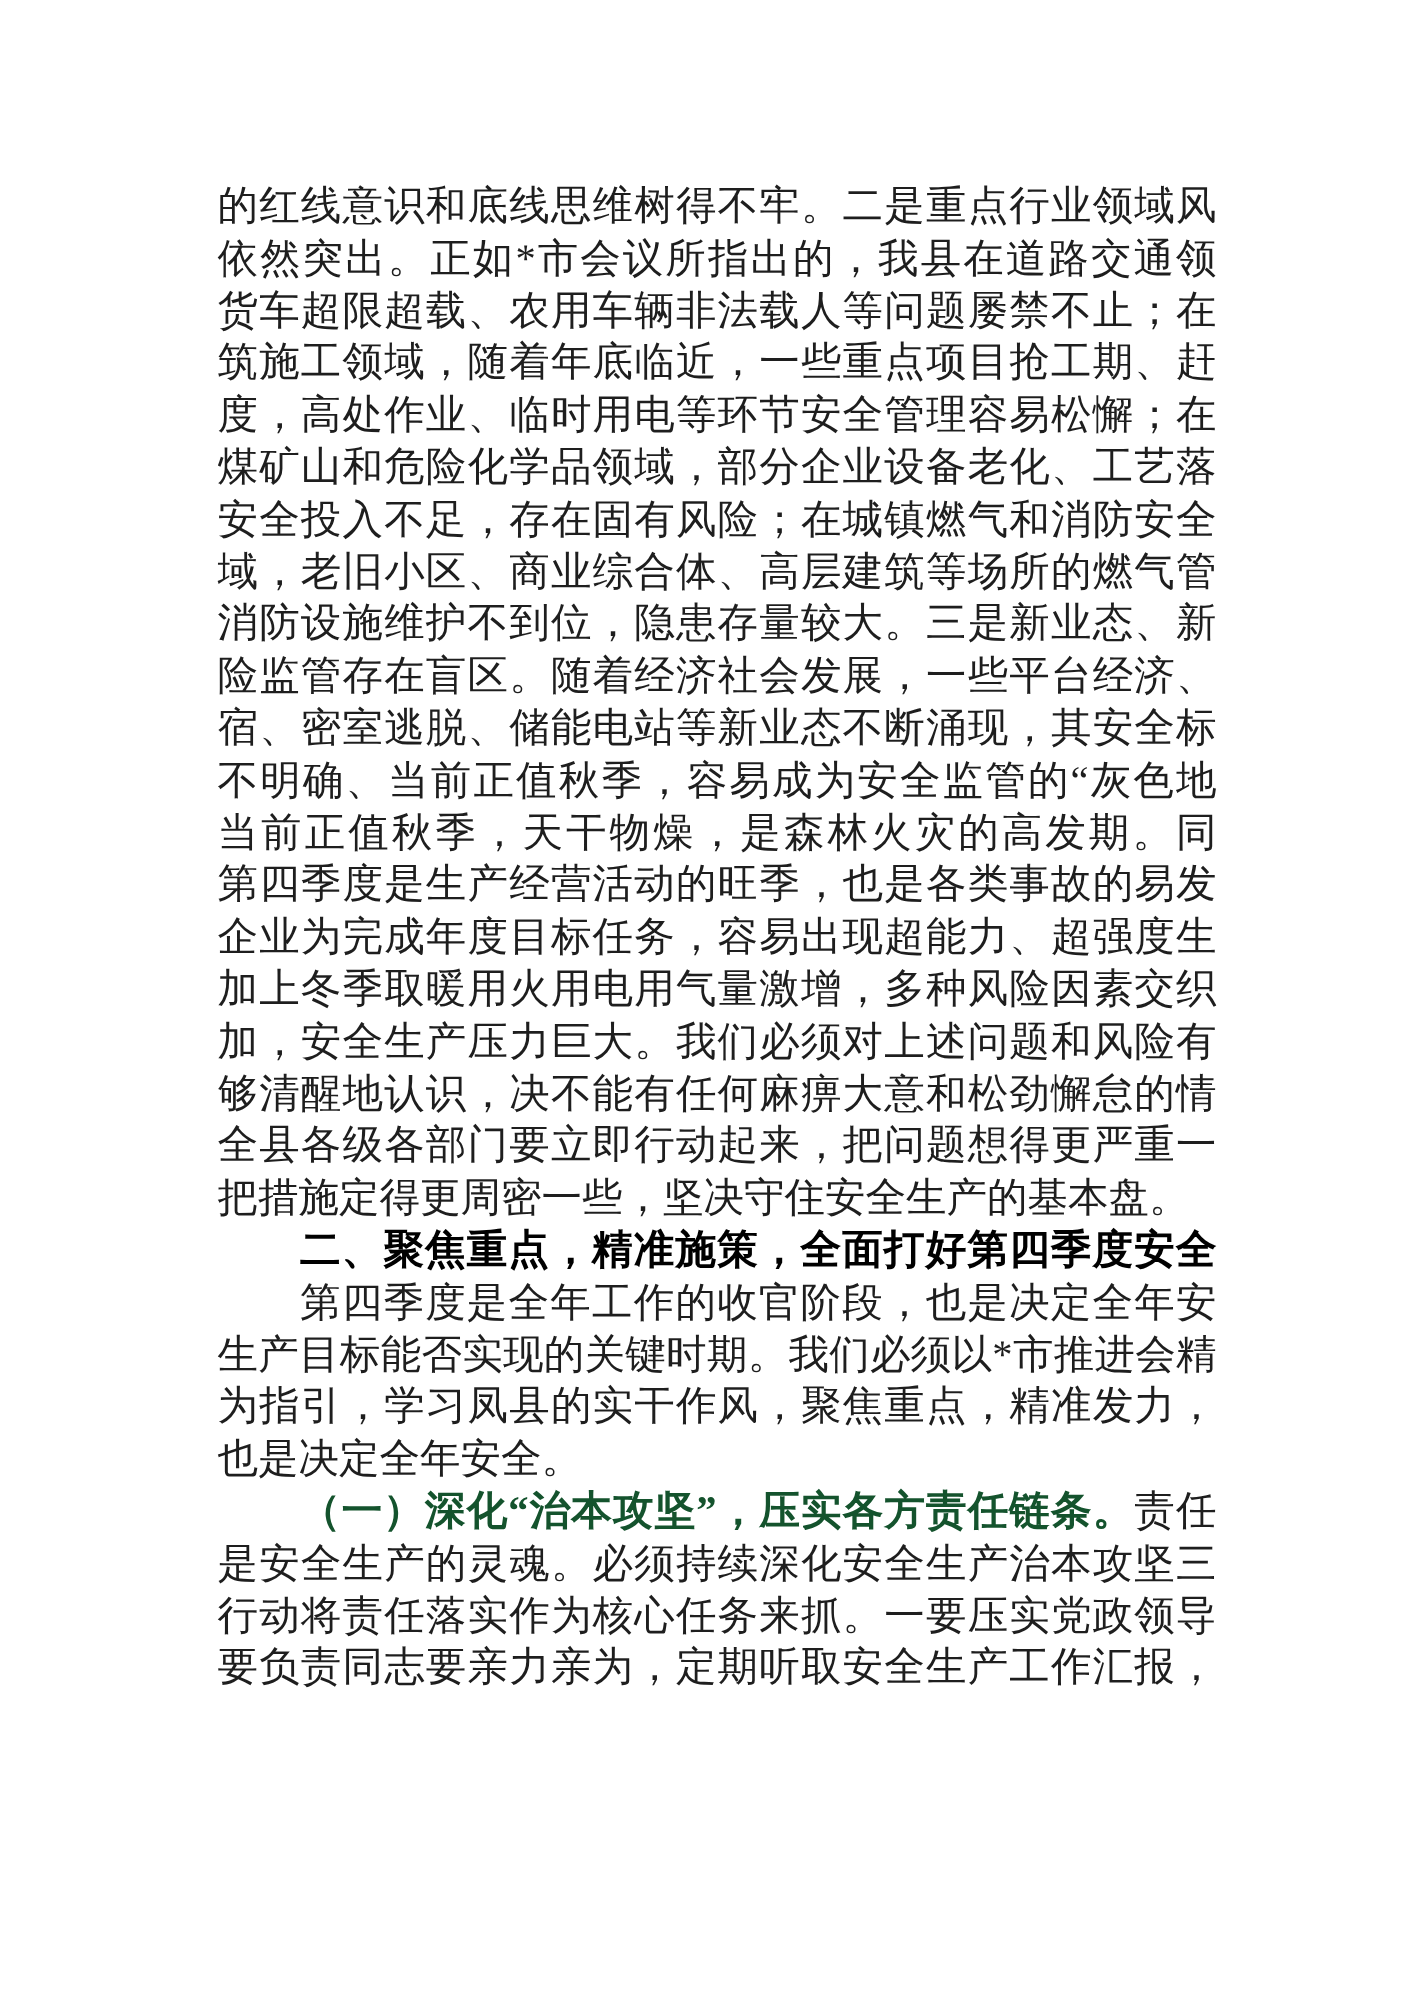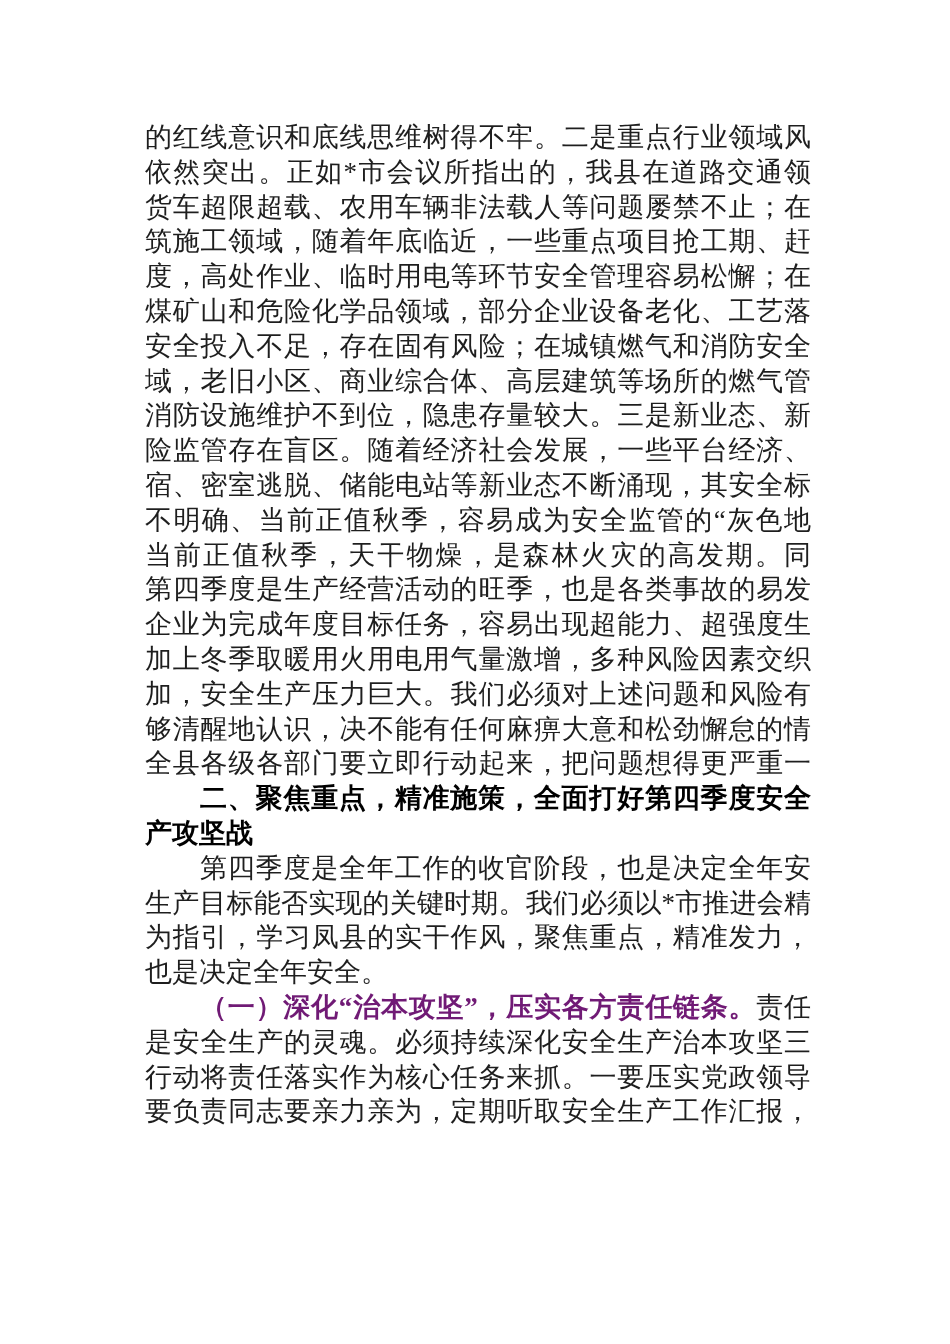--- a/index.html
+++ b/index.html
@@ -33,21 +33,21 @@
     text-justify: inter-character;
     overflow: hidden;
   }
   .line.indent { padding-left: 55px; }
   .line.last { text-align-last: left; }
   .line.heading {
     font-family: "Liberation Sans", "DejaVu Sans", sans-serif;
     font-weight: bold;
     color: #000000;
   }
-  .seg-bold { font-weight: bold; color: #701a75; }
+  .seg-bold { font-weight: bold; color: #14532d; }
 </style>
 </head>
 <body>
 
 <div class="page">
   <div class="content" id="doc-content">
       <div class="paragraph">
         <div class="line">的红线意识和底线思维树得不牢。二是重点行业领域风险</div>
         <div class="line">依然突出。正如*市会议所指出的，我县在道路交通领域，</div>
         <div class="line">货车超限超载、农用车辆非法载人等问题屡禁不止；在建</div>
@@ -60,24 +60,24 @@
         <div class="line">险监管存在盲区。随着经济社会发展，一些平台经济、民</div>
         <div class="line">宿、密室逃脱、储能电站等新业态不断涌现，其安全标准</div>
         <div class="line">不明确、当前正值秋季，容易成为安全监管的“灰色地</div>
         <div class="line">当前正值秋季，天干物燥，是森林火灾的高发期。同时，</div>
         <div class="line">第四季度是生产经营活动的旺季，也是各类事故的易发期</div>
         <div class="line">企业为完成年度目标任务，容易出现超能力、超强度生产</div>
         <div class="line">加上冬季取暖用火用电用气量激增，多种风险因素交织叠</div>
         <div class="line">加，安全生产压力巨大。我们必须对上述问题和风险有足</div>
         <div class="line">够清醒地认识，决不能有任何麻痹大意和松劲懈怠的情绪</div>
         <div class="line">全县各级各部门要立即行动起来，把问题想得更严重一些</div>
+        <div class="line last">把措施定得更周密一些，坚决守住安全生产的基本盘。</div>
       </div>
       <div class="paragraph">
         <div class="line heading indent">二、聚焦重点，精准施策，全面打好第四季度安全生</div>
-        <div class="line heading last">产攻坚战</div>
       </div>
       <div class="paragraph">
         <div class="line indent">第四季度是全年工作的收官阶段，也是决定全年安全</div>
         <div class="line">生产目标能否实现的关键时期。我们必须以*市推进会精神</div>
         <div class="line">为指引，学习凤县的实干作风，聚焦重点，精准发力，坚</div>
         <div class="line last">也是决定全年安全。</div>
       </div>
       <div class="paragraph">
         <div class="line indent"><span class="seg-bold">（一）深化“治本攻坚”，压实各方责任链条。</span><span>责任</span></div>
         <div class="line">是安全生产的灵魂。必须持续深化安全生产治本攻坚三年</div>

